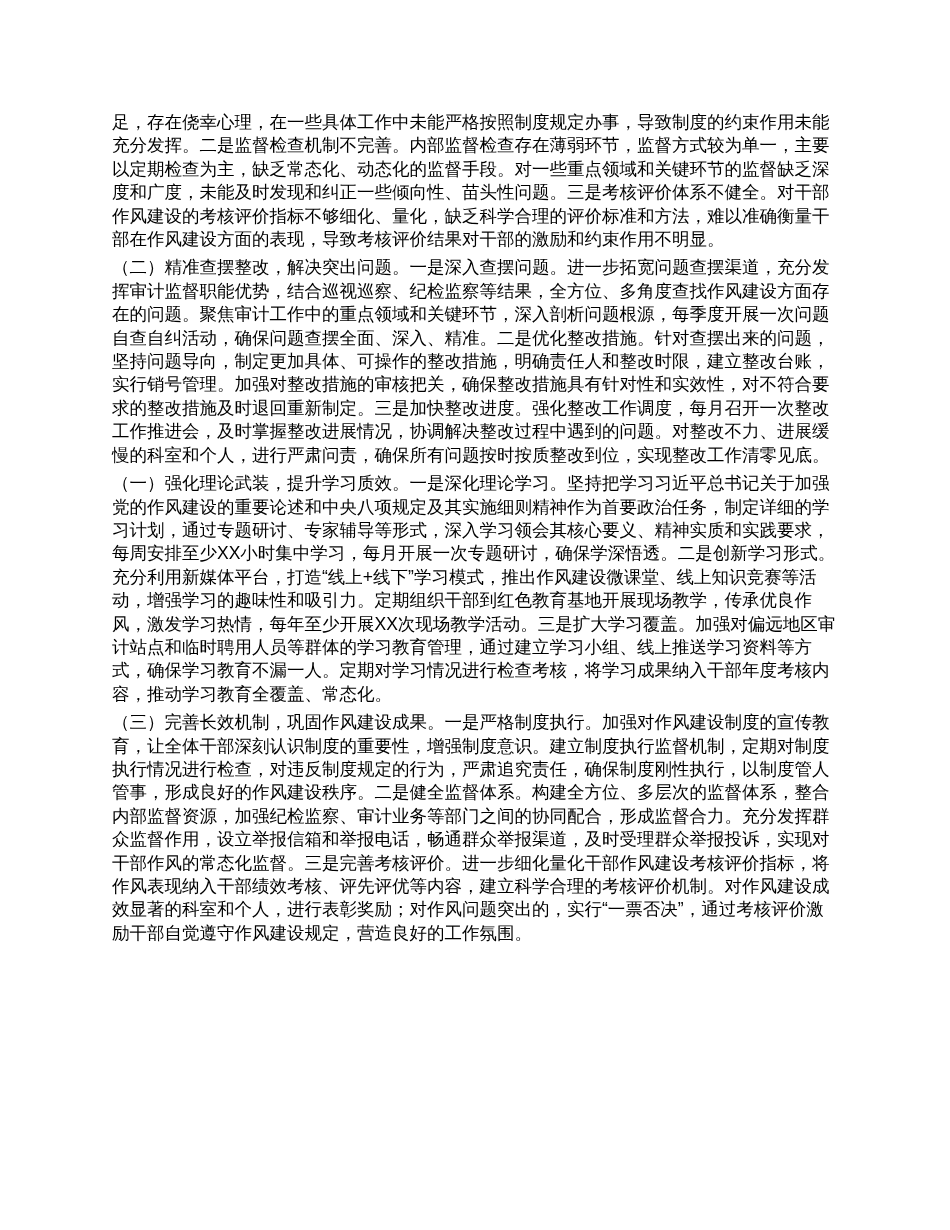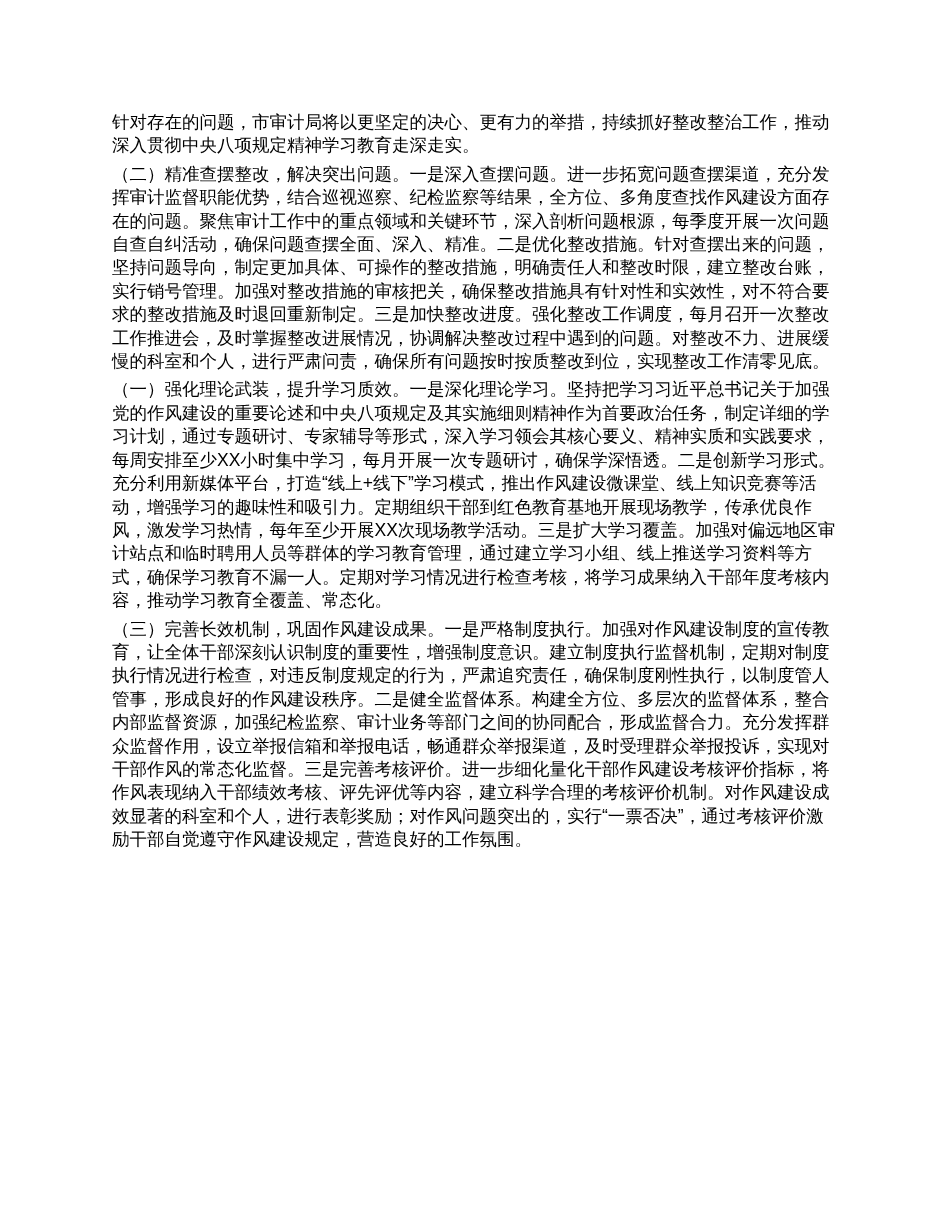--- a/index.html
+++ b/index.html
@@ -29,22 +29,22 @@
     overflow-wrap: break-word;
   }
   .page p.heading {
     margin: 3px 0 10px 0;
   }
 </style>
 </head>
 <body>
 
 <div class="page">
+  <p>足，存在侥幸心理，在一些具体工作中未能严格按照制度规定办事，导致制度的约束作用未能充分发挥。二是监督检查机制不完善。内部监督检查存在薄弱环节，监督方式较为单一，主要以定期检查为主，缺乏常态化、动态化的监督手段。对一些重点领域和关键环节的监督缺乏深度和广度，未能及时发现和纠正一些倾向性、苗头性问题。三是考核评价体系不健全。对干部作风建设的考核评价指标不够细化、量化，缺乏科学合理的评价标准和方法，难以准确衡量干部在作风建设方面的表现，导致考核评价结果对干部的激励和约束作用不明显。</p>
 
 
-  <p>针对存在的问题，市审计局将以更坚定的决心、更有力的举措，持续抓好整改整治工作，推动深入贯彻中央八项规定精神学习教育走深走实。</p>
 
   <p>（二）精准查摆整改，解决突出问题。一是深入查摆问题。进一步拓宽问题查摆渠道，充分发挥审计监督职能优势，结合巡视巡察、纪检监察等结果，全方位、多角度查找作风建设方面存在的问题。聚焦审计工作中的重点领域和关键环节，深入剖析问题根源，每季度开展一次问题自查自纠活动，确保问题查摆全面、深入、精准。二是优化整改措施。针对查摆出来的问题，坚持问题导向，制定更加具体、可操作的整改措施，明确责任人和整改时限，建立整改台账，实行销号管理。加强对整改措施的审核把关，确保整改措施具有针对性和实效性，对不符合要求的整改措施及时退回重新制定。三是加快整改进度。强化整改工作调度，每月召开一次整改工作推进会，及时掌握整改进展情况，协调解决整改过程中遇到的问题。对整改不力、进展缓慢的科室和个人，进行严肃问责，确保所有问题按时按质整改到位，实现整改工作清零见底。</p>
 
   <p>（一）强化理论武装，提升学习质效。一是深化理论学习。坚持把学习习近平总书记关于加强党的作风建设的重要论述和中央八项规定及其实施细则精神作为首要政治任务，制定详细的学习计划，通过专题研讨、专家辅导等形式，深入学习领会其核心要义、精神实质和实践要求，每周安排至少XX小时集中学习，每月开展一次专题研讨，确保学深悟透。二是创新学习形式。充分利用新媒体平台，打造“线上+线下”学习模式，推出作风建设微课堂、线上知识竞赛等活动，增强学习的趣味性和吸引力。定期组织干部到红色教育基地开展现场教学，传承优良作风，激发学习热情，每年至少开展XX次现场教学活动。三是扩大学习覆盖。加强对偏远地区审计站点和临时聘用人员等群体的学习教育管理，通过建立学习小组、线上推送学习资料等方式，确保学习教育不漏一人。定期对学习情况进行检查考核，将学习成果纳入干部年度考核内容，推动学习教育全覆盖、常态化。</p>
 
   <p>（三）完善长效机制，巩固作风建设成果。一是严格制度执行。加强对作风建设制度的宣传教育，让全体干部深刻认识制度的重要性，增强制度意识。建立制度执行监督机制，定期对制度执行情况进行检查，对违反制度规定的行为，严肃追究责任，确保制度刚性执行，以制度管人管事，形成良好的作风建设秩序。二是健全监督体系。构建全方位、多层次的监督体系，整合内部监督资源，加强纪检监察、审计业务等部门之间的协同配合，形成监督合力。充分发挥群众监督作用，设立举报信箱和举报电话，畅通群众举报渠道，及时受理群众举报投诉，实现对干部作风的常态化监督。三是完善考核评价。进一步细化量化干部作风建设考核评价指标，将作风表现纳入干部绩效考核、评先评优等内容，建立科学合理的考核评价机制。对作风建设成效显著的科室和个人，进行表彰奖励；对作风问题突出的，实行“一票否决”，通过考核评价激励干部自觉遵守作风建设规定，营造良好的工作氛围。</p>
 </div>
 
 </body></html>

